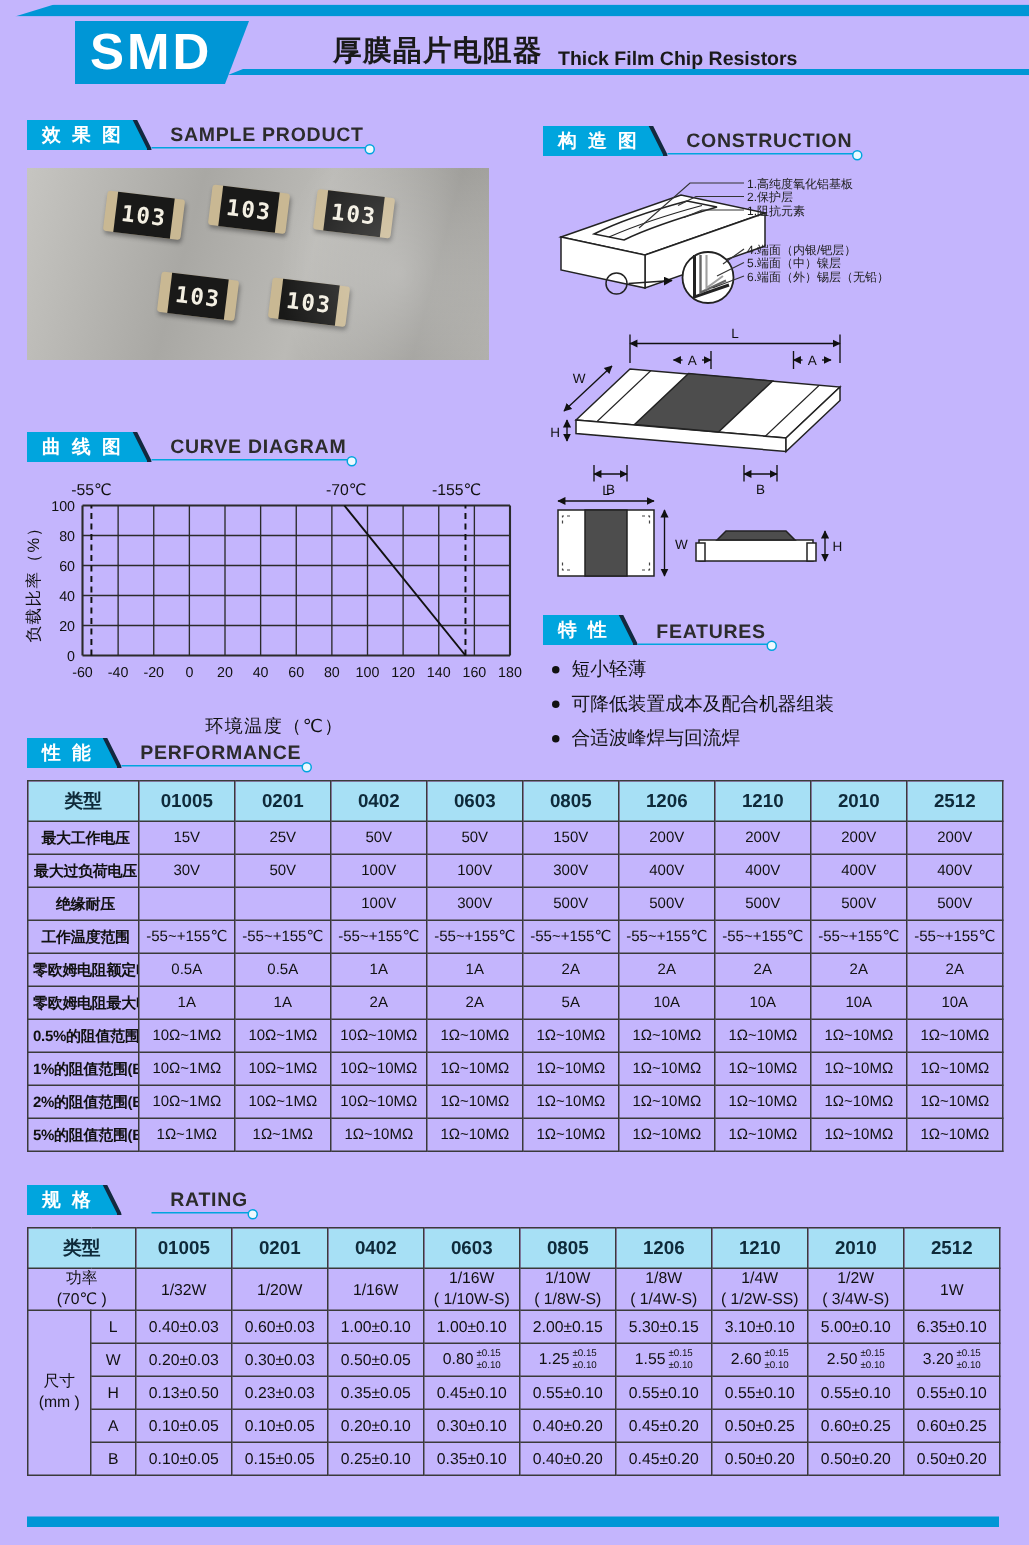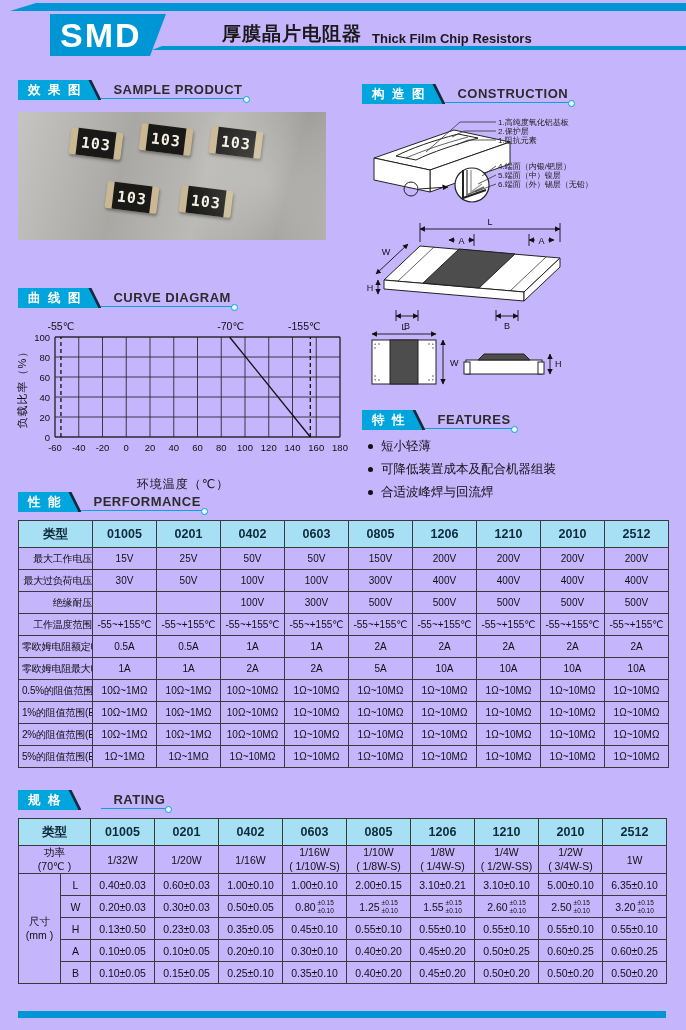--- a/index.html
+++ b/index.html
@@ -65,21 +65,21 @@
               margin-right:8px;flex:none;}
 
   
   table{border-collapse:collapse;table-layout:fixed;}
   th,td{border:1px solid #3a3a3a;text-align:center;overflow:hidden;white-space:nowrap;padding:0;}
   thead th{background:var(--thbg);font-weight:bold;font-size:12.5px;color:#0e2a3a;height:26px;}
   #perf-table{position:absolute;left:18px;top:520px;width:650px;}
   #perf-table td{font-size:10px;height:21px;}
   #rating-table{position:absolute;left:18px;top:818px;width:648px;}
   #rating-table td{font-size:10.5px;height:21px;}
-  td.rl{text-align:right;padding-left:3px;font-size:8.5px;letter-spacing:-.2px;}
+  td.rl{text-align:center;padding-left:3px;font-size:8.5px;letter-spacing:-.2px;font-weight:bold;}
   td.pre{white-space:pre-line;line-height:1.3;}
   tr.power-row td{height:44px;font-size:11px;}
   td.dim-letter{font-size:11px;}
   td.dim-head{font-size:11px;}
   tr.w-row td{height:27px;}
   .tm{font-size:10.5px;vertical-align:middle;}
   .ts{display:inline-flex;flex-direction:column;margin-left:2px;vertical-align:middle;
       font-size:6.5px;line-height:7.5px;}
   .ts i{font-style:normal;}
 </style>
@@ -119,21 +119,21 @@
   <div class="sec-head" style="left:18px;top:288px;">
     <span class="sec-tag"><span class="sec-tag-in">曲 线 图</span></span>
     <span class="sec-right">
         <span class="sec-en">CURVE DIAGRAM</span>
       <span class="sec-rule">
           <i class="sec-dot"></i>
         </span>
       </span>
   </div>
 
-  <div class="sec-head" style="left:362px;top:410px;">
+  <div class="sec-head" style="left:362px;top:410px;align-items:flex-end;">
     <span class="sec-tag"><span class="sec-tag-in">特  性</span></span>
     <span class="sec-right">
         <span class="sec-en">FEATURES</span>
       <span class="sec-rule">
           <i class="sec-dot"></i>
         </span>
       </span>
   </div>
 
   <div class="sec-head" style="left:18px;top:492px;">
@@ -540,21 +540,21 @@
         </tr>
         <tr>
           <td class="pre dim-head" rowspan="5">尺寸
 (mm )</td>
           <td class="dim-letter">L</td>
           <td>0.40±0.03</td>
           <td>0.60±0.03</td>
           <td>1.00±0.10</td>
           <td>1.00±0.10</td>
           <td>2.00±0.15</td>
-          <td>3.10±0.21</td>
+          <td>5.30±0.15</td>
           <td>3.10±0.10</td>
           <td>5.00±0.10</td>
           <td>6.35±0.10</td>
         </tr>
         <tr class="w-row">
           <td class="dim-letter">W</td>
           <td>0.20±0.03</td>
           <td>0.30±0.03</td>
           <td>0.50±0.05</td>
           <td><span class="tm">0.80</span><span class="ts">

